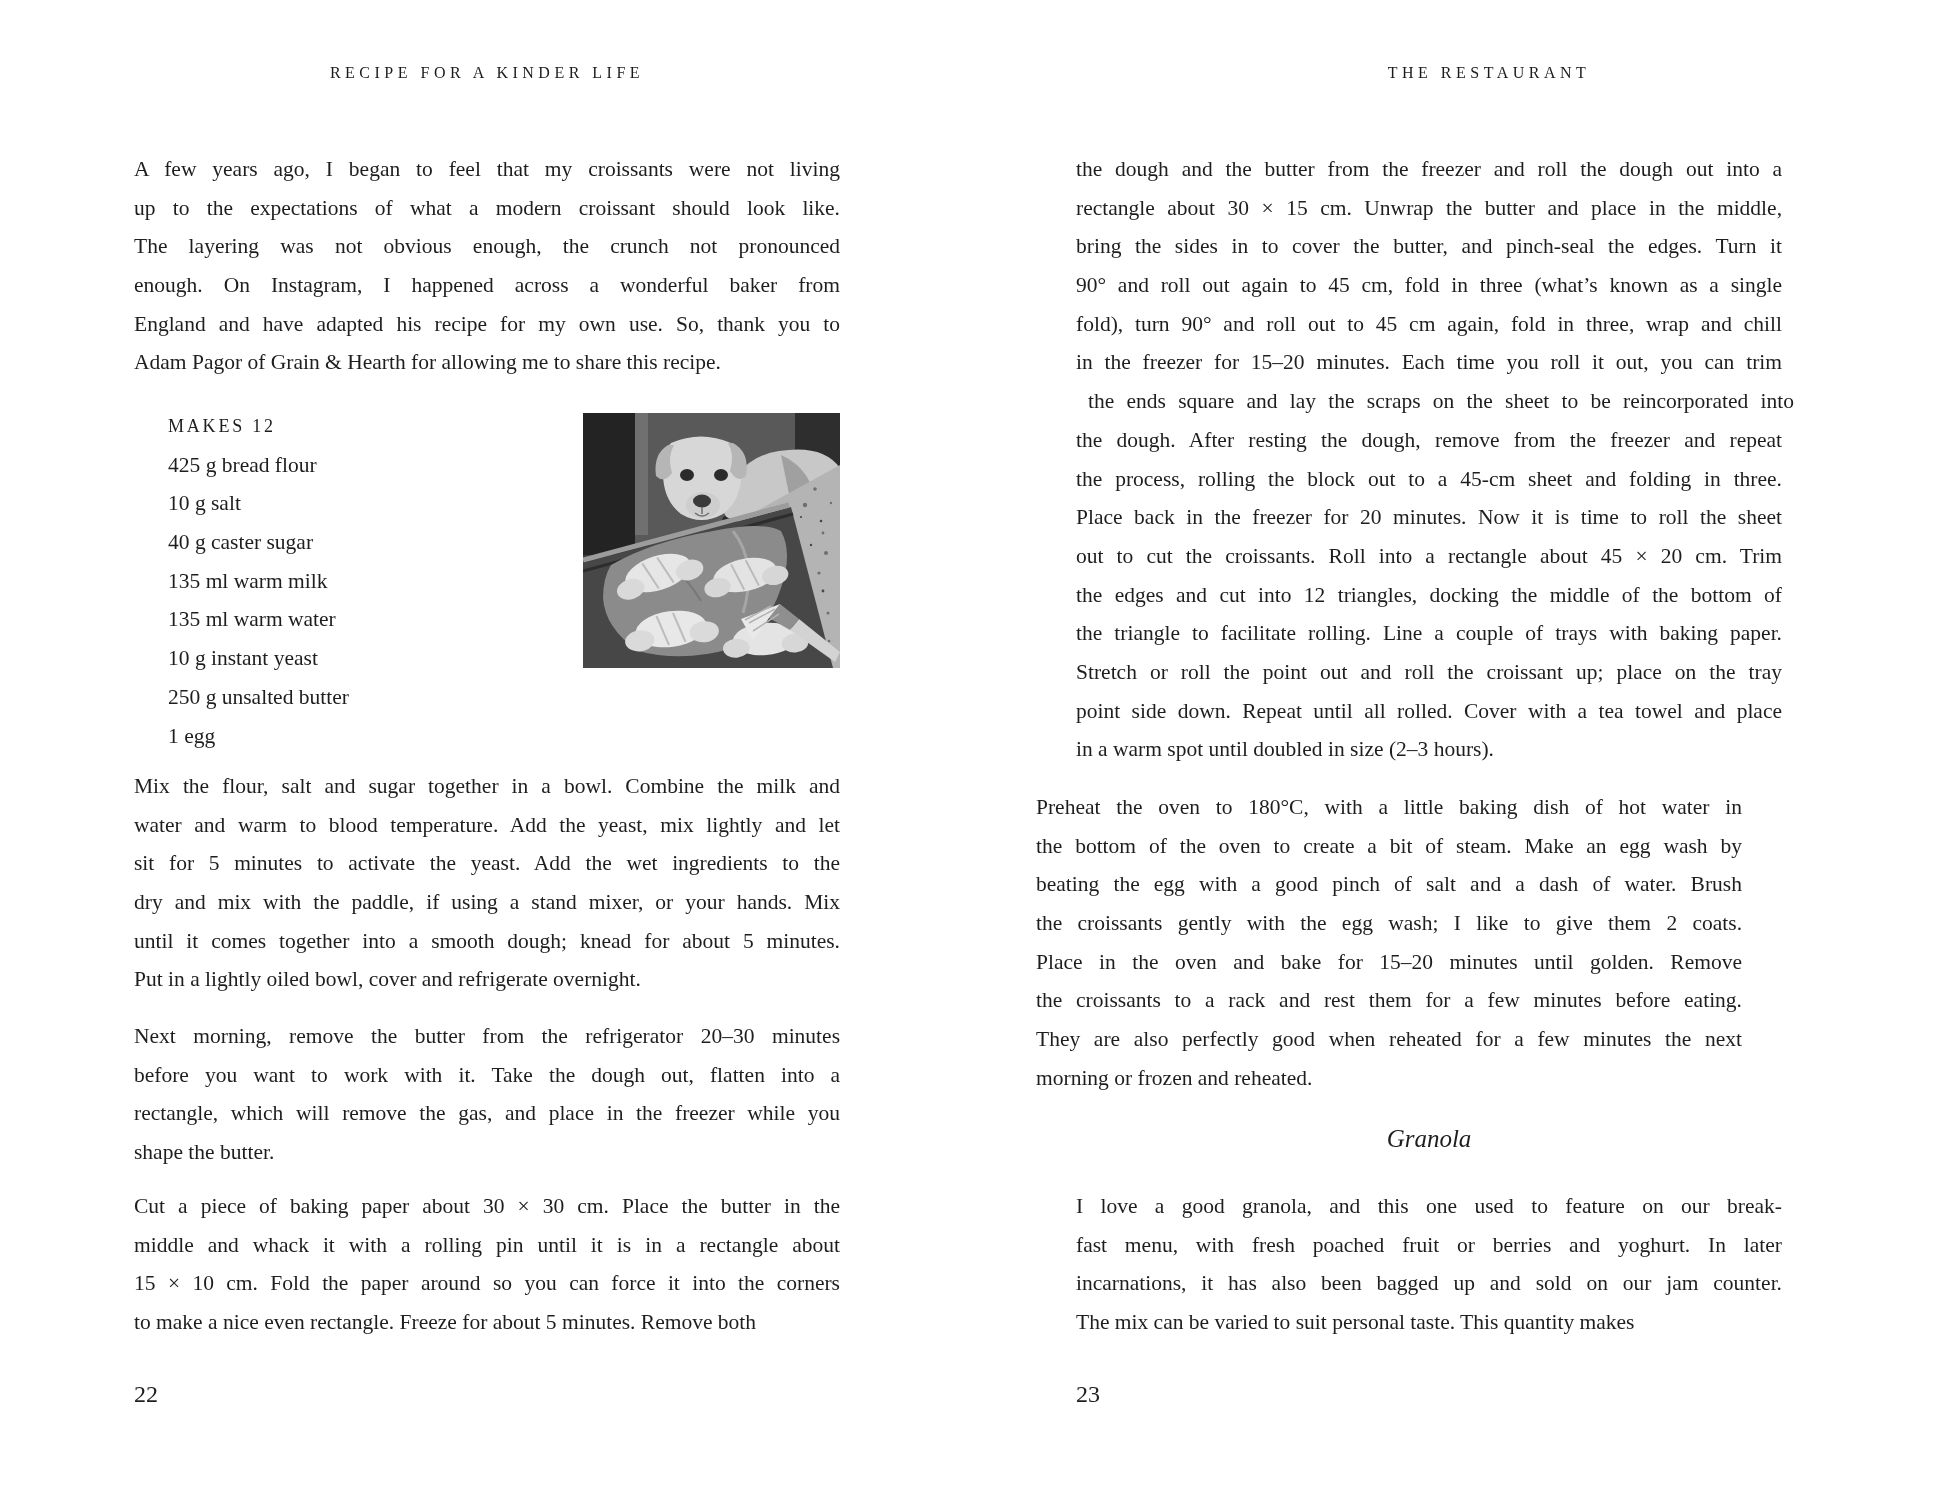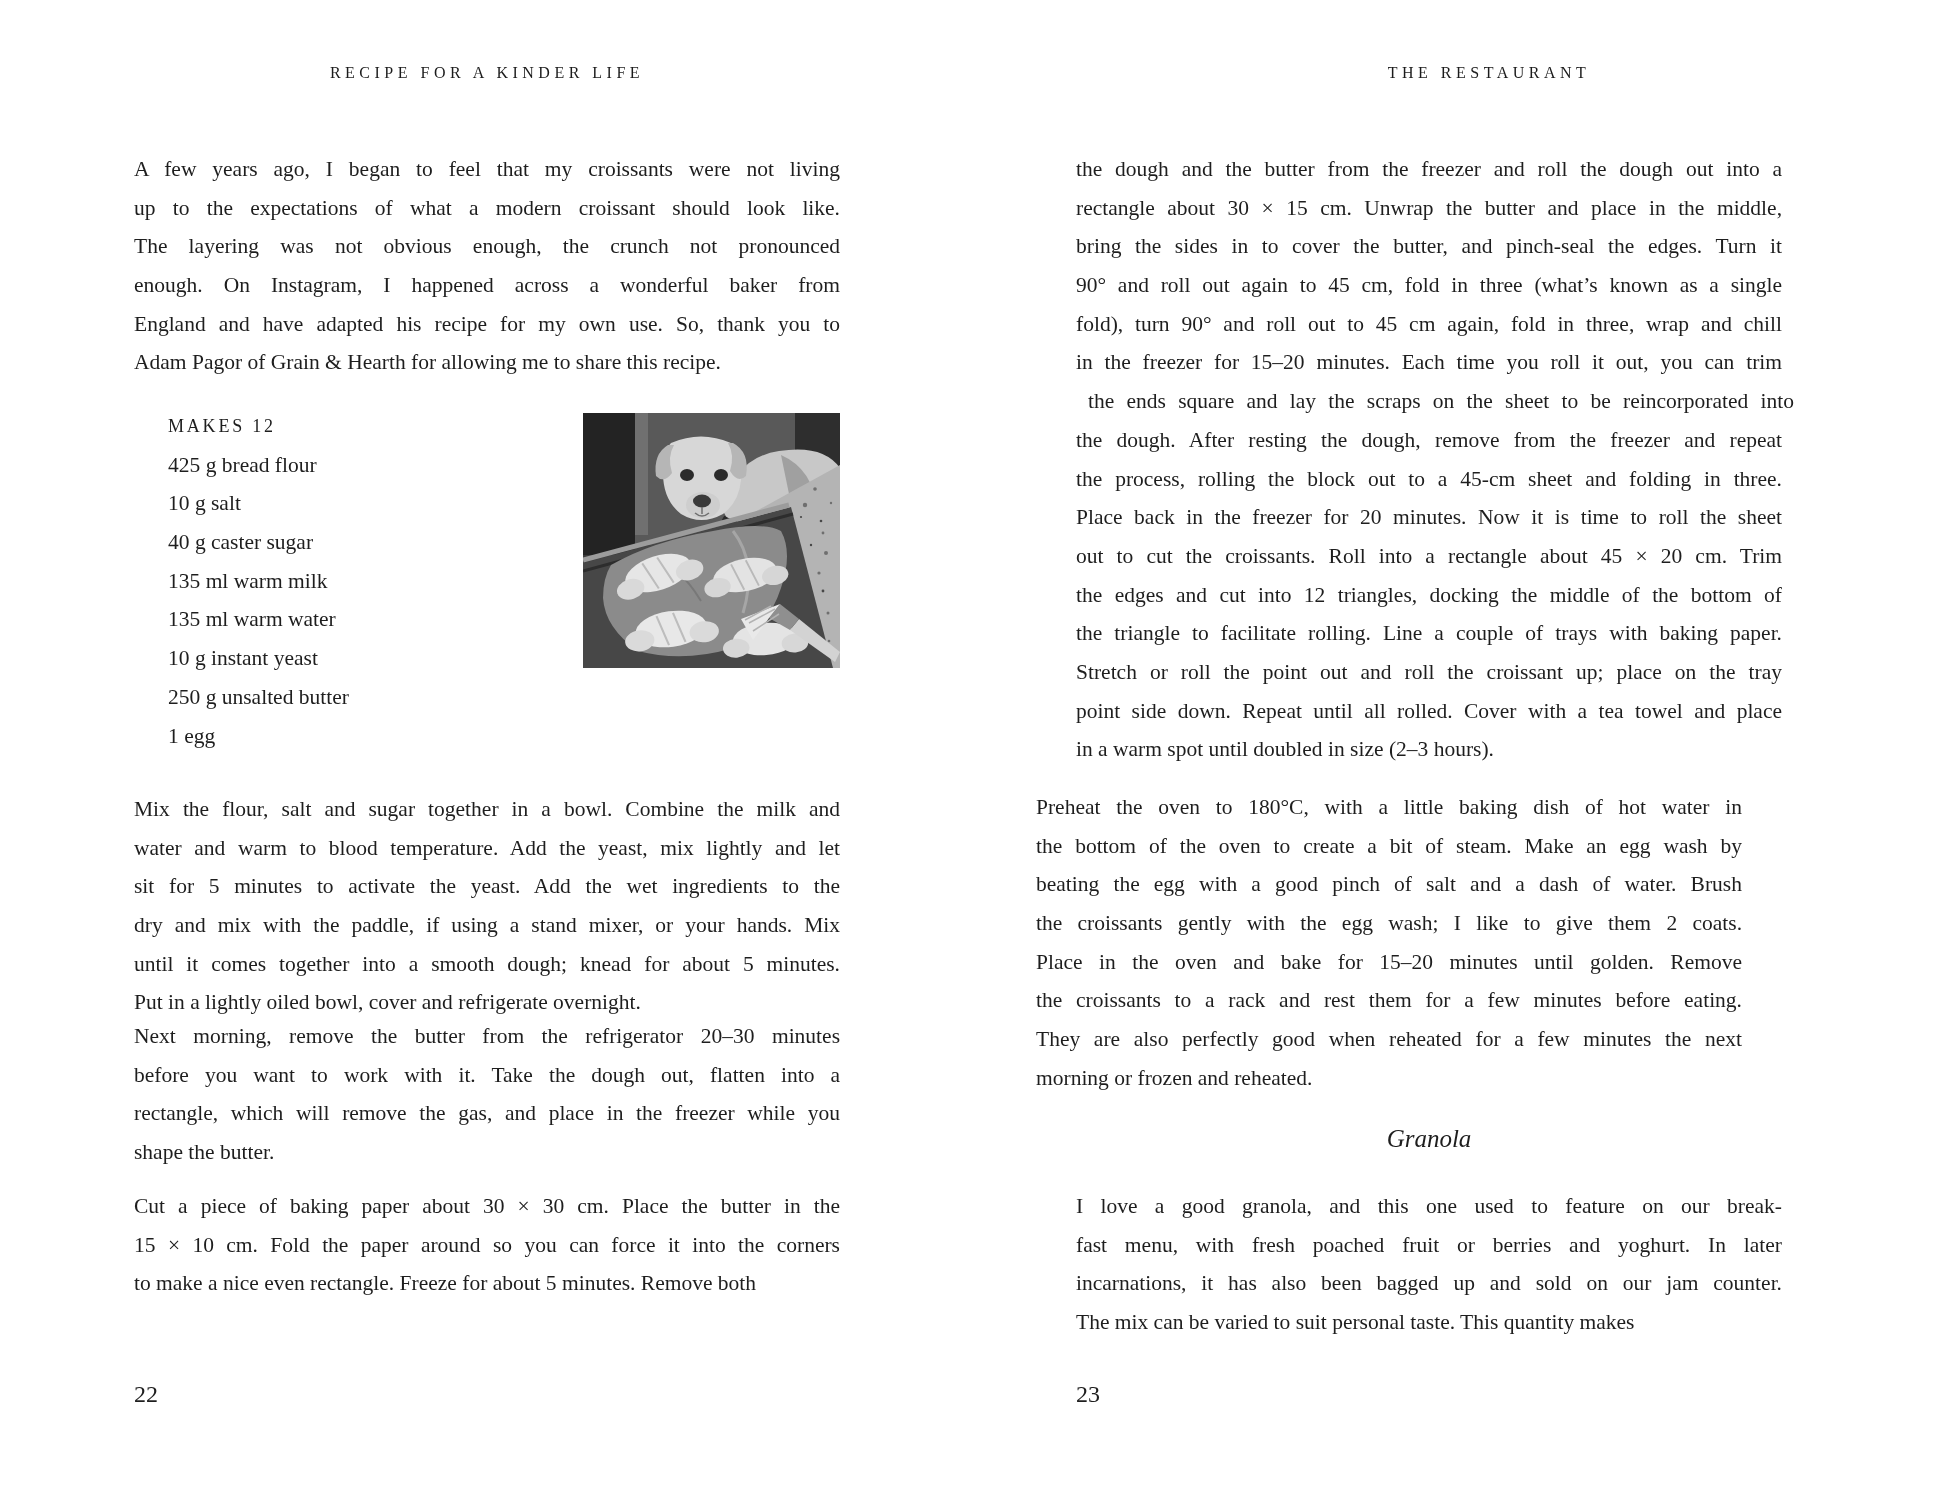--- a/index.html
+++ b/index.html
@@ -160,38 +160,39 @@
     </g>
     <g>
       <polygon points="252,249 257,239 216,206 207,217" fill="#d3d3d3"></polygon>
       <polygon points="207,217 216,206 197,191 186,205" fill="#8f8f8f"></polygon>
       <polygon points="186,205 197,191 158,206 170,227" fill="#e9e9e9"></polygon>
       <path d="M192 196 L166 210 M196 201 L170 218 M188 193 L162 207" stroke="#b3b3b3" stroke-width="1.5" fill="none"></path>
     </g>
   </svg>
 </figure>
 
-<div class="abs para" style="left:134px; top:767px;margin-top:23px;">
+<div class="abs para" style="left:134px; top:767px;">
     <div class="line"><span style="word-spacing: 7.661px;">Mix the flour, salt and sugar together in a bowl. Combine the milk and</span></div>
     <div class="line"><span style="word-spacing: 7.186px;">water and warm to blood temperature. Add the yeast, mix lightly and let</span></div>
     <div class="line"><span style="word-spacing: 9.297px;">sit for 5 minutes to activate the yeast. Add the wet ingredients to the</span></div>
     <div class="line"><span style="word-spacing: 6.6px;">dry and mix with the paddle, if using a stand mixer, or your hands. Mix</span></div>
     <div class="line"><span style="word-spacing: 7.53px;">until it comes together into a smooth dough; knead for about 5 minutes.</span></div>
     <div class="line"><span>Put in a lightly oiled bowl, cover and refrigerate overnight.</span></div>
   </div>
 
 <div class="abs para" style="left:134px; top:1017px;">
     <div class="line"><span style="word-spacing: 12.106px;">Next morning, remove the butter from the refrigerator 20–30 minutes</span></div>
     <div class="line"><span style="word-spacing: 10.681px;">before you want to work with it. Take the dough out, flatten into a</span></div>
     <div class="line"><span style="word-spacing: 7.294px;">rectangle, which will remove the gas, and place in the freezer while you</span></div>
     <div class="line"><span>shape the butter.</span></div>
   </div>
 
 <div class="abs para" style="left:134px; top:1187px;">
     <div class="line"><span style="word-spacing: 7.65px;">Cut a piece of baking paper about 30 × 30 cm. Place the butter in the</span></div>
+    <div class="line"><span style="word-spacing: 8.632px;">middle and whack it with a rolling pin until it is in a rectangle about</span></div>
     <div class="line"><span style="word-spacing: 7.011px;">15 × 10 cm. Fold the paper around so you can force it into the corners</span></div>
     <div class="line"><span>to make a nice even rectangle. Freeze for about 5 minutes. Remove both</span></div>
   </div>
 
 <div class="abs folio" style="left:134px; top:1381px;">22</div>
 
 <div class="abs running-head" style="left:1136px; top:64px;">THE RESTAURANT</div>
 
 <div class="abs para" style="left:1076px; top:150px;">
     <div class="line"><span style="word-spacing: 7.442px;">the dough and the butter from the freezer and roll the dough out into a</span></div>

